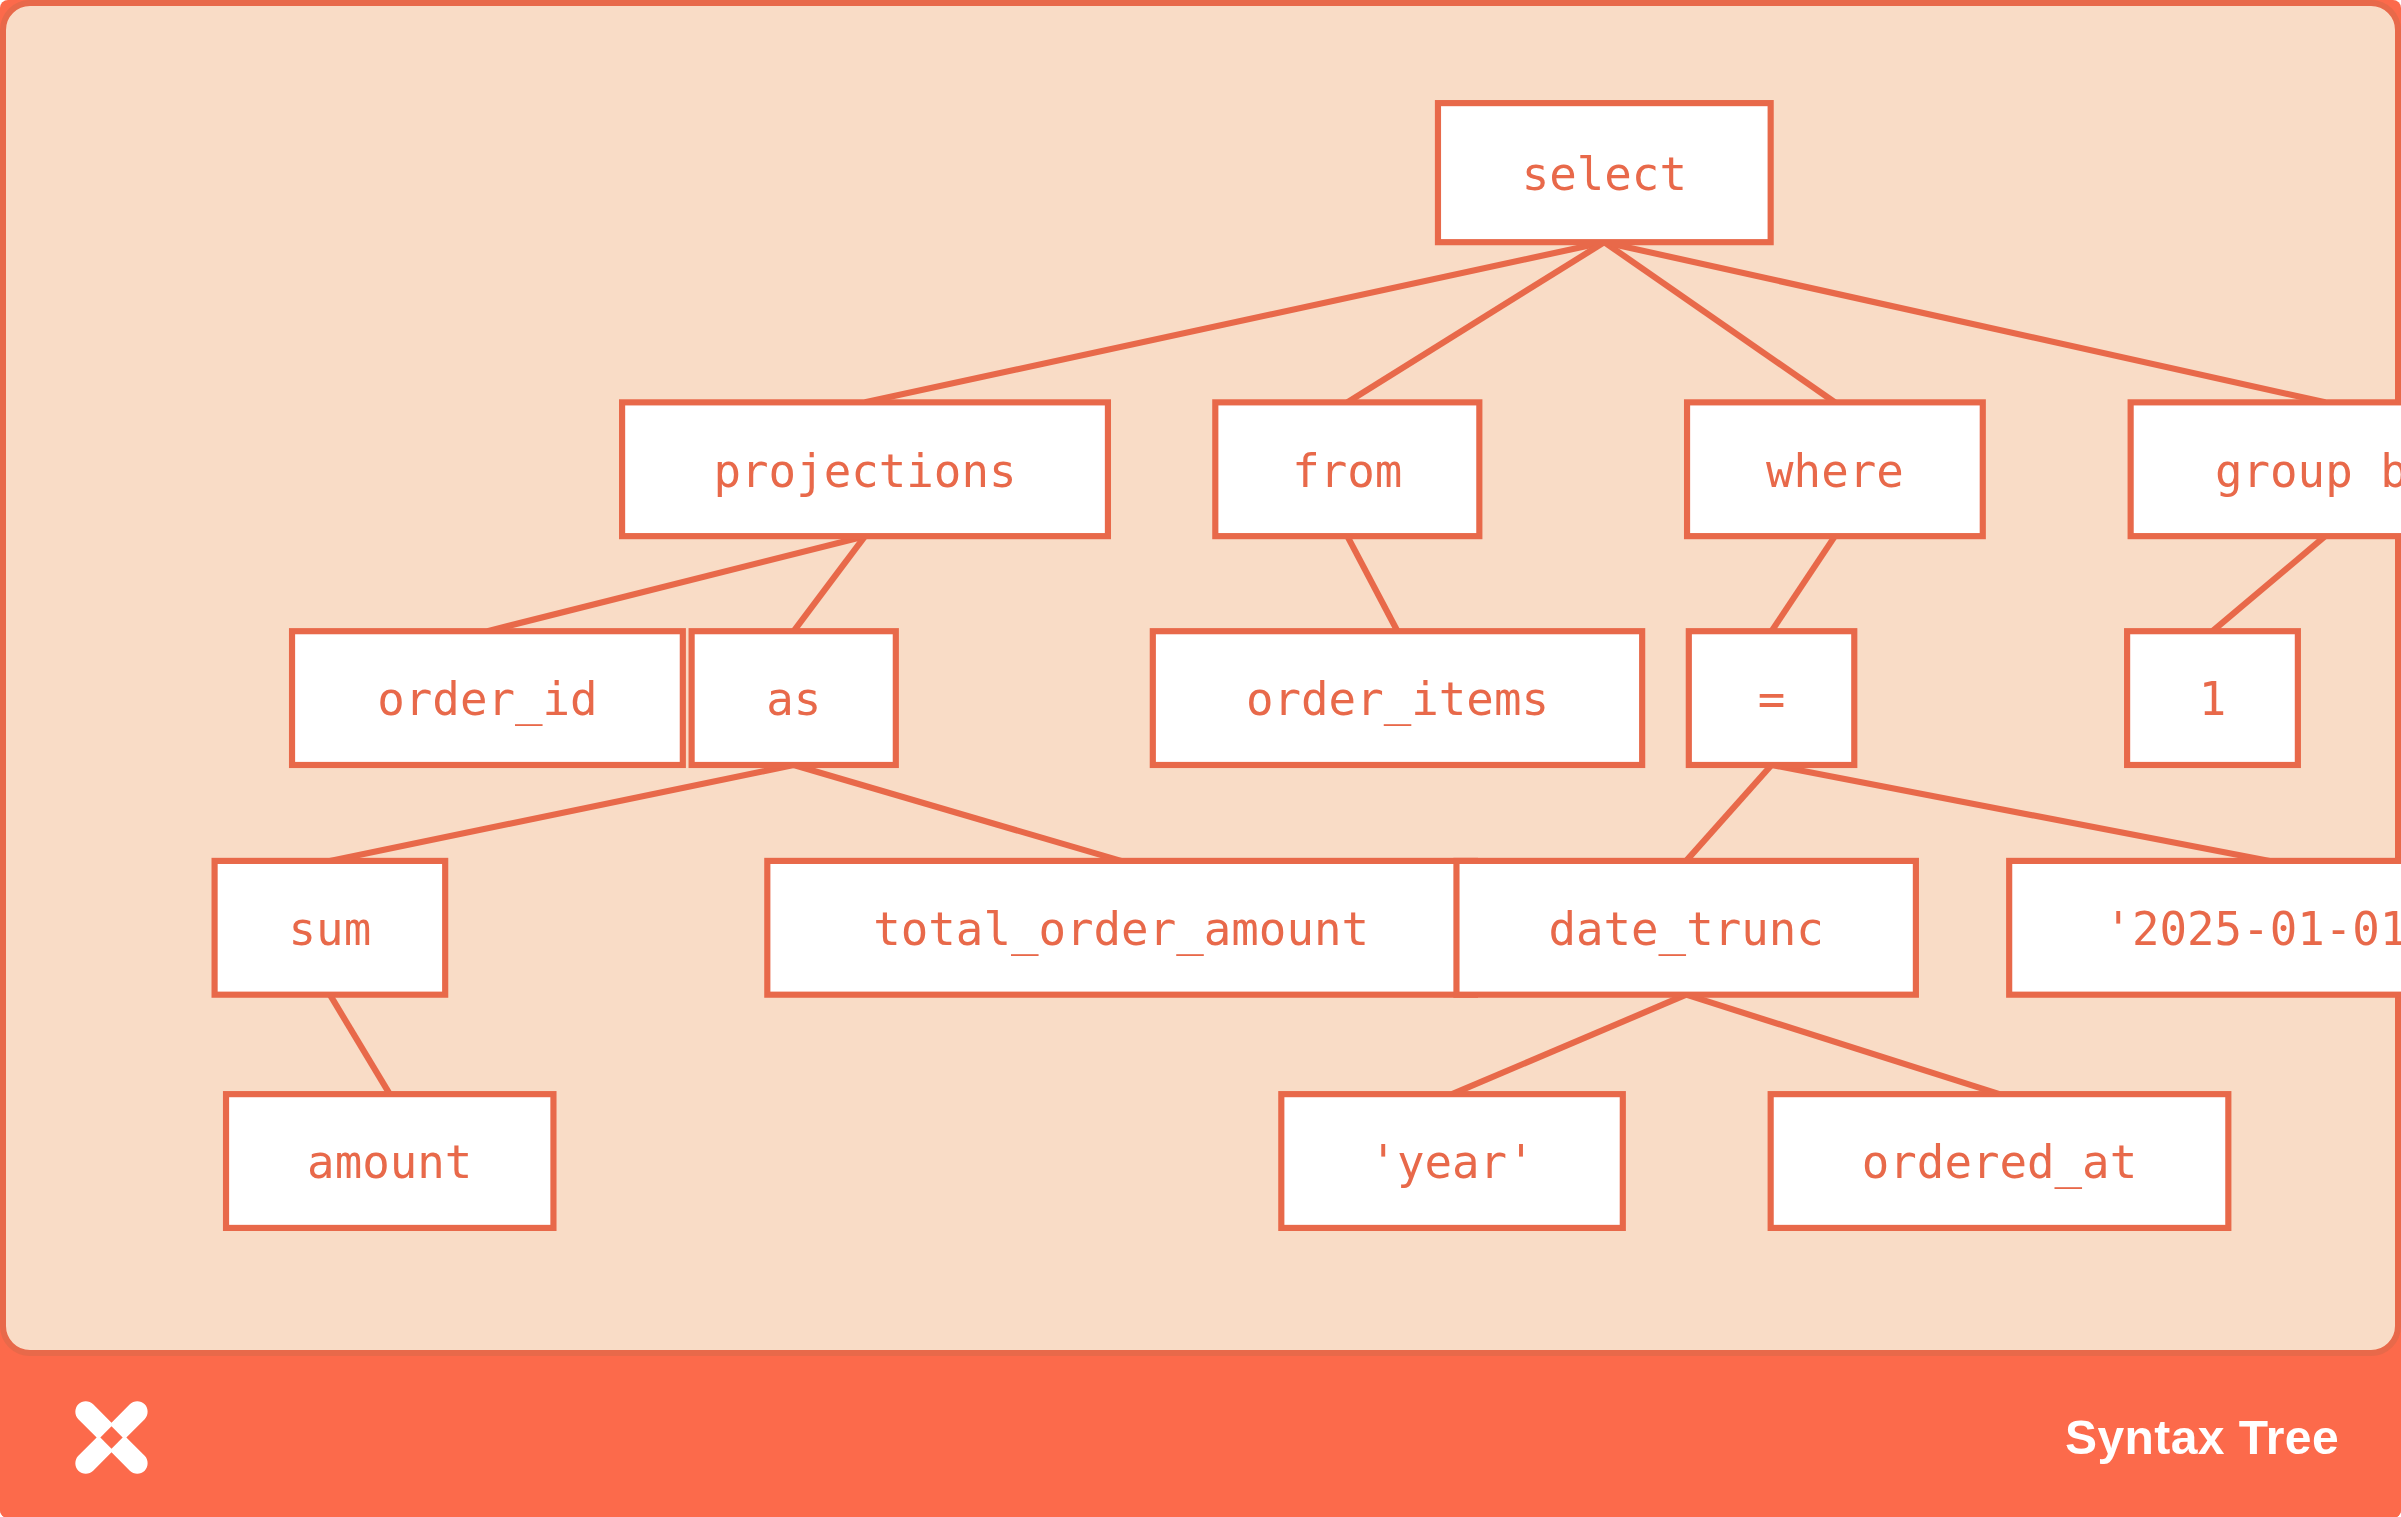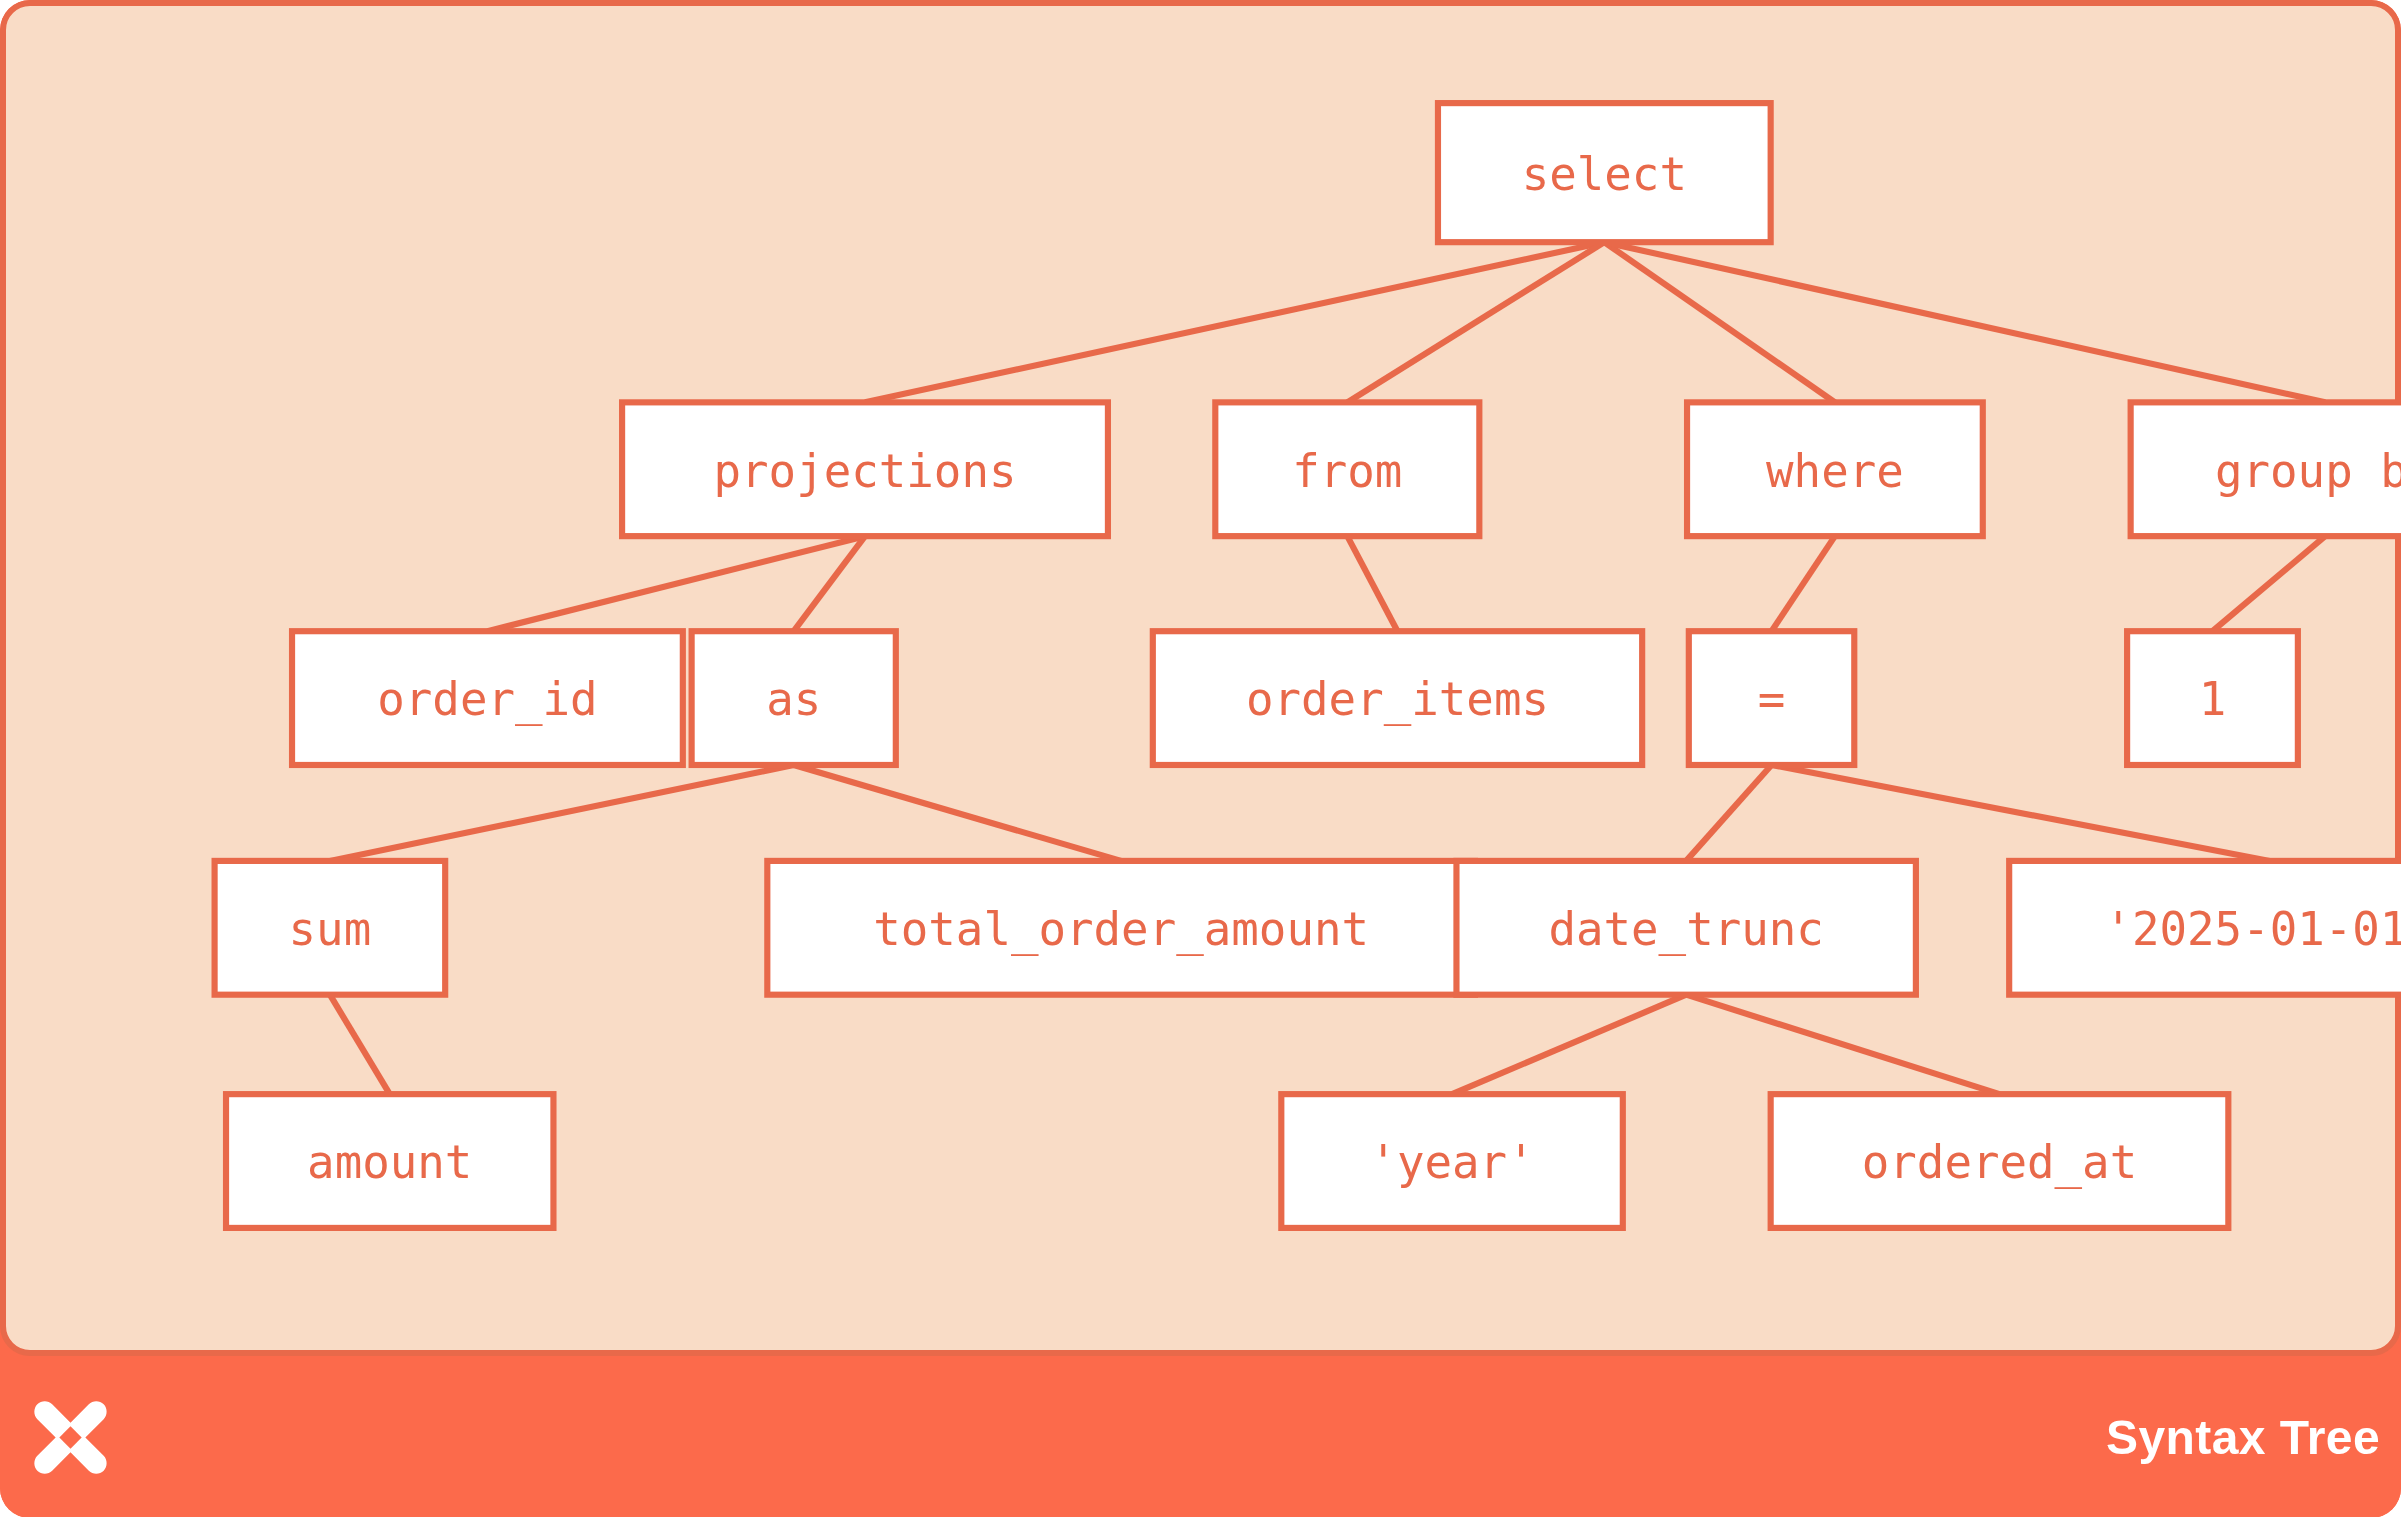--- a/index.html
+++ b/index.html
@@ -5,21 +5,21 @@
   html, body {
     margin: 0;
     padding: 0;
     background: #ffffff;
   }
   #page {
     position: relative;
     width: 2401px;
     height: 1518px;
     background: #FC6A4B;
-    border-radius: 30px;
+    border-radius: 8px;
     overflow: hidden;
     font-family: "Liberation Sans", sans-serif;
   }
   #canvas-card {
     position: absolute;
     left: 0;
     top: 0;
     width: 2401px;
     height: 1356px;
     box-sizing: border-box;
@@ -56,21 +56,21 @@
   #footer-bar {
     position: absolute;
     left: 0;
     top: 1356px;
     width: 2401px;
     height: 162px;
     background: #FC6A4B;
     display: flex;
     align-items: center;
     justify-content: space-between;
-    padding: 0 21px;
+    padding: 0 62px;
     box-sizing: border-box;
   }
   #footer-title {
     color: #FFFFFF;
     font-family: "Liberation Sans", sans-serif;
     font-size: 48px;
     font-weight: bold;
     letter-spacing: 0.4px;
   }
   #brand-logo {

